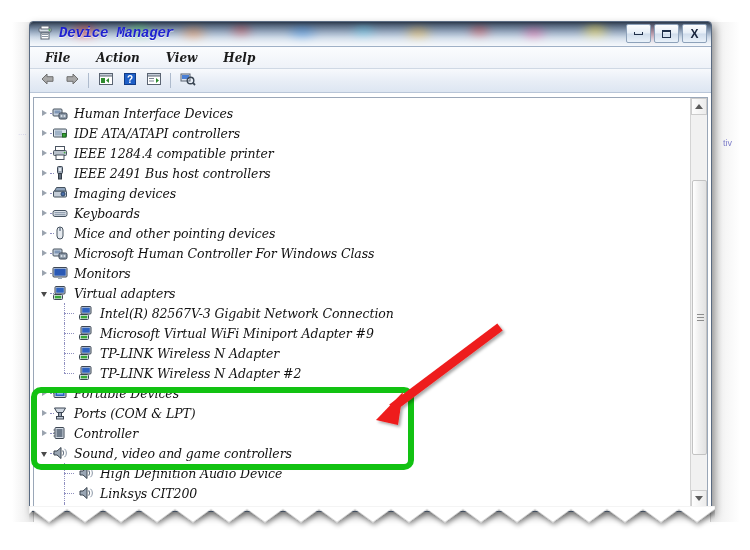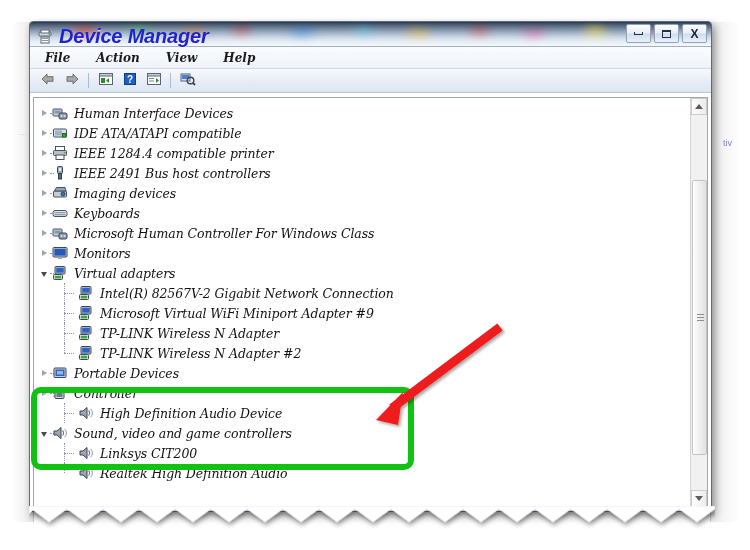--- a/index.html
+++ b/index.html
@@ -104,24 +104,24 @@
     left: 7px; top: 3px;
     display: flex; align-items: center; gap: 6px;
     z-index: 3;
   }
   #app-icon {
     width: 16px; height: 16px;
     position: relative;
     flex: 0 0 16px;
   }
   #window-title {
-    font-family: Liberation Sans, sans-serif;
+    font-family: Liberation Mono, monospace;
     font-style: italic;
     font-weight: bold;
-    font-size: 20px;
+    font-size: 14px;
     color: #1f22cf;
     letter-spacing: -.2px;
     white-space: nowrap;
     text-shadow: 0 1px 0 rgba(255,255,255,.6);
   }
   #window-buttons {
     position: absolute;
     right: 4px; top: 2px;
     display: flex; gap: 3px;
     z-index: 3;
@@ -466,21 +466,21 @@
           <div class="tree-row level-0">
             <span class="expander">
               <span class="tri-collapsed"></span>
             </span>
             <span class="node-tick" style="top: 10px;"></span>
             <span class="dev-icon"><svg width="16" height="16" viewBox="0 0 16 16">
                 <rect x="1.5" y="4" width="13" height="8" rx="1" fill="#d9e1ea" stroke="#45525f"></rect>
                 <rect x="3" y="5.5" width="7" height="5" fill="#9fb2c7"></rect>
                 <rect x="10.5" y="8.5" width="3.5" height="3.5" fill="#36a336" stroke="#1f6b1f"></rect>
               </svg></span>
-            <span class="dev-label">IDE ATA/ATAPI compatible</span>
+            <span class="dev-label">IDE ATA/ATAPI controllers</span>
           </div>
           <div class="tree-row level-0">
             <span class="expander">
               <span class="tri-collapsed"></span>
             </span>
             <span class="node-tick" style="top: 10px;"></span>
             <span class="dev-icon"><svg width="16" height="16" viewBox="0 0 16 16">
                 <rect x="3.5" y="1.5" width="9" height="4" fill="#fdfdfd" stroke="#4a5460"></rect>
                 <rect x="1.5" y="5.5" width="13" height="5" rx="1" fill="#b9c2cc" stroke="#4a5460"></rect>
                 <rect x="4" y="10" width="8" height="4.5" fill="#ffffff" stroke="#4a5460"></rect>
@@ -516,20 +516,32 @@
             <span class="expander">
               <span class="tri-collapsed"></span>
             </span>
             <span class="node-tick" style="top: 10px;"></span>
             <span class="dev-icon"><svg width="16" height="16" viewBox="0 0 16 16">
                 <rect x="1" y="5.5" width="14" height="6" rx="2" fill="#dde3ea" stroke="#45525f"></rect>
                 <rect x="2.5" y="7" width="11" height="1.3" fill="#93a0b0"></rect>
                 <rect x="2.5" y="9" width="11" height="1.3" fill="#93a0b0"></rect>
               </svg></span>
             <span class="dev-label">Keyboards</span>
+          </div>
+          <div class="tree-row level-0">
+            <span class="expander">
+              <span class="tri-collapsed"></span>
+            </span>
+            <span class="node-tick" style="top: 10px;"></span>
+            <span class="dev-icon"><svg width="16" height="16" viewBox="0 0 16 16">
+                <rect x="5" y="2" width="6" height="12" rx="3" fill="#e6eaef" stroke="#45525f"></rect>
+                <line x1="8" y1="2.5" x2="8" y2="6" stroke="#45525f"></line>
+                <rect x="7.2" y="3.2" width="1.6" height="2.6" fill="#8b98a8"></rect>
+              </svg></span>
+            <span class="dev-label">Mice and other pointing devices</span>
           </div>
           <div class="tree-row level-0">
             <span class="expander">
               <span class="tri-collapsed"></span>
             </span>
             <span class="node-tick" style="top: 10px;"></span>
             <span class="dev-icon"><svg width="16" height="16" viewBox="0 0 16 16">
                 <rect x="1" y="4" width="9" height="7" rx="1" fill="#c8d2df" stroke="#46525f"></rect>
                 <rect x="2.5" y="5.5" width="6" height="3" fill="#7f96b5"></rect>
                 <rect x="7" y="8" width="8" height="6" rx="1.5" fill="#8c99a8" stroke="#3c4654"></rect>
@@ -565,21 +577,21 @@
           </div>
           <div class="tree-row level-1">
             <span class="v-line" style="top: 0px; height: 20px; left: 30px;"></span>
             <span class="dot-line" style="top: 10px; left: 30px; width: 10px;"></span>
             <span class="dev-icon"><svg width="16" height="16" viewBox="0 0 16 16">
                 <rect x="3" y="1.5" width="10" height="7.5" rx="1" fill="#c6cfdb" stroke="#3d4754"></rect>
                 <rect x="4.2" y="2.7" width="7.6" height="5" fill="#2f63c0"></rect>
                 <rect x="1.5" y="9.5" width="9" height="5" rx="1" fill="#dfe4ea" stroke="#3d4754"></rect>
                 <rect x="2.8" y="10.8" width="6.4" height="2.6" fill="#3aa83a"></rect>
               </svg></span>
-            <span class="dev-label">Intel(R) 82567V-2 Gigabit Network Connection</span>
+            <span class="dev-label">Intel(R) 82567V-3 Gigabit Network Connection</span>
           </div>
           <div class="tree-row level-1">
             <span class="v-line" style="top: 0px; height: 20px; left: 30px;"></span>
             <span class="dot-line" style="top: 10px; left: 30px; width: 10px;"></span>
             <span class="dev-icon"><svg width="16" height="16" viewBox="0 0 16 16">
                 <rect x="3" y="1.5" width="10" height="7.5" rx="1" fill="#c6cfdb" stroke="#3d4754"></rect>
                 <rect x="4.2" y="2.7" width="7.6" height="5" fill="#2f63c0"></rect>
                 <rect x="1.5" y="9.5" width="9" height="5" rx="1" fill="#dfe4ea" stroke="#3d4754"></rect>
                 <rect x="2.8" y="10.8" width="6.4" height="2.6" fill="#3aa83a"></rect>
               </svg></span>
@@ -611,56 +623,68 @@
             <span class="expander">
               <span class="tri-collapsed"></span>
             </span>
             <span class="node-tick" style="top: 10px;"></span>
             <span class="dev-icon"><svg width="16" height="16" viewBox="0 0 16 16">
                 <rect x="2" y="3" width="12" height="9.5" rx="1" fill="#c6cfdb" stroke="#3d4754"></rect>
                 <rect x="3.5" y="4.5" width="9" height="6.5" fill="#2f63c0"></rect>
                 <rect x="5" y="6" width="6" height="3.5" fill="#8fb8ee"></rect>
               </svg></span>
             <span class="dev-label">Portable Devices</span>
+          </div>
+          <div class="tree-row level-0">
+            <span class="expander">
+              <span class="tri-collapsed"></span>
+            </span>
+            <span class="node-tick" style="top: 10px;"></span>
+            <span class="dev-icon"><svg width="16" height="16" viewBox="0 0 16 16">
+                <path d="M2.5 3 H13.5 L11 7.5 H5 Z" fill="#cfd7e1" stroke="#3d4754"></path>
+                <rect x="6.5" y="7.5" width="3" height="4" fill="#9aa6b4" stroke="#3d4754"></rect>
+                <rect x="4.5" y="11.5" width="7" height="2.5" fill="#bfc8d4" stroke="#3d4754"></rect>
+              </svg></span>
+            <span class="dev-label">Ports (COM &amp; LPT)</span>
           </div>
           <div class="tree-row level-0">
             <span class="expander">
               <span class="tri-collapsed"></span>
             </span>
             <span class="node-tick" style="top: 10px;"></span>
             <span class="dev-icon"><svg width="16" height="16" viewBox="0 0 16 16">
                 <rect x="3" y="2.5" width="9" height="11" rx="1" fill="#d4dbe4" stroke="#3d4754"></rect>
                 <rect x="4.5" y="4" width="6" height="8" fill="#6d7a8a"></rect>
                 <rect x="1.5" y="4.5" width="1.5" height="1" fill="#4a5460"></rect>
                 <rect x="1.5" y="7.5" width="1.5" height="1" fill="#4a5460"></rect>
                 <rect x="1.5" y="10.5" width="1.5" height="1" fill="#4a5460"></rect>
               </svg></span>
             <span class="dev-label">Controller</span>
           </div>
+          <div class="tree-row level-0">
+            <span class="expander">
+              <span class="tri-expanded"></span>
+            </span>
+            <span class="node-tick" style="top: 10px;"></span>
+            <span class="dev-icon"><svg width="16" height="16" viewBox="0 0 16 16">
+                <path d="M2 6 H5 L9 2.5 V13.5 L5 10 H2 Z" fill="#9aa6b4" stroke="#3a444f" stroke-linejoin="round"></path>
+                <path d="M10.5 5.5 a3.4 3.4 0 0 1 0 5" fill="none" stroke="#6a7685" stroke-width="1.1"></path>
+                <path d="M12.5 3.8 a5.6 5.6 0 0 1 0 8.4" fill="none" stroke="#8b97a6" stroke-width="1"></path>
+              </svg></span>
+            <span class="dev-label">Sound, video and game controllers</span>
+          </div>
           <div class="tree-row level-1">
             <span class="v-line" style="top: 0px; height: 20px; left: 30px;"></span>
             <span class="dot-line" style="top: 10px; left: 30px; width: 10px;"></span>
             <span class="dev-icon"><svg width="16" height="16" viewBox="0 0 16 16">
                 <path d="M2 6 H5 L9 2.5 V13.5 L5 10 H2 Z" fill="#9aa6b4" stroke="#3a444f" stroke-linejoin="round"></path>
                 <path d="M10.5 5.5 a3.4 3.4 0 0 1 0 5" fill="none" stroke="#6a7685" stroke-width="1.1"></path>
                 <path d="M12.5 3.8 a5.6 5.6 0 0 1 0 8.4" fill="none" stroke="#8b97a6" stroke-width="1"></path>
               </svg></span>
             <span class="dev-label">High Definition Audio Device</span>
-          </div>
-          <div class="tree-row level-0">
-            <span class="expander">
-              <span class="tri-expanded"></span>
-            </span>
-            <span class="node-tick" style="top: 10px;"></span>
-            <span class="dev-icon"><svg width="16" height="16" viewBox="0 0 16 16">
-                <path d="M2 6 H5 L9 2.5 V13.5 L5 10 H2 Z" fill="#9aa6b4" stroke="#3a444f" stroke-linejoin="round"></path>
-                <path d="M10.5 5.5 a3.4 3.4 0 0 1 0 5" fill="none" stroke="#6a7685" stroke-width="1.1"></path>
-                <path d="M12.5 3.8 a5.6 5.6 0 0 1 0 8.4" fill="none" stroke="#8b97a6" stroke-width="1"></path>
-              </svg></span>
-            <span class="dev-label">Sound, video and game controllers</span>
           </div>
           <div class="tree-row level-1">
             <span class="v-line" style="top: 0px; height: 20px; left: 30px;"></span>
             <span class="dot-line" style="top: 10px; left: 30px; width: 10px;"></span>
             <span class="dev-icon"><svg width="16" height="16" viewBox="0 0 16 16">
                 <path d="M2 6 H5 L9 2.5 V13.5 L5 10 H2 Z" fill="#9aa6b4" stroke="#3a444f" stroke-linejoin="round"></path>
                 <path d="M10.5 5.5 a3.4 3.4 0 0 1 0 5" fill="none" stroke="#6a7685" stroke-width="1.1"></path>
                 <path d="M12.5 3.8 a5.6 5.6 0 0 1 0 8.4" fill="none" stroke="#8b97a6" stroke-width="1"></path>
               </svg></span>
             <span class="dev-label">Linksys CIT200</span>

